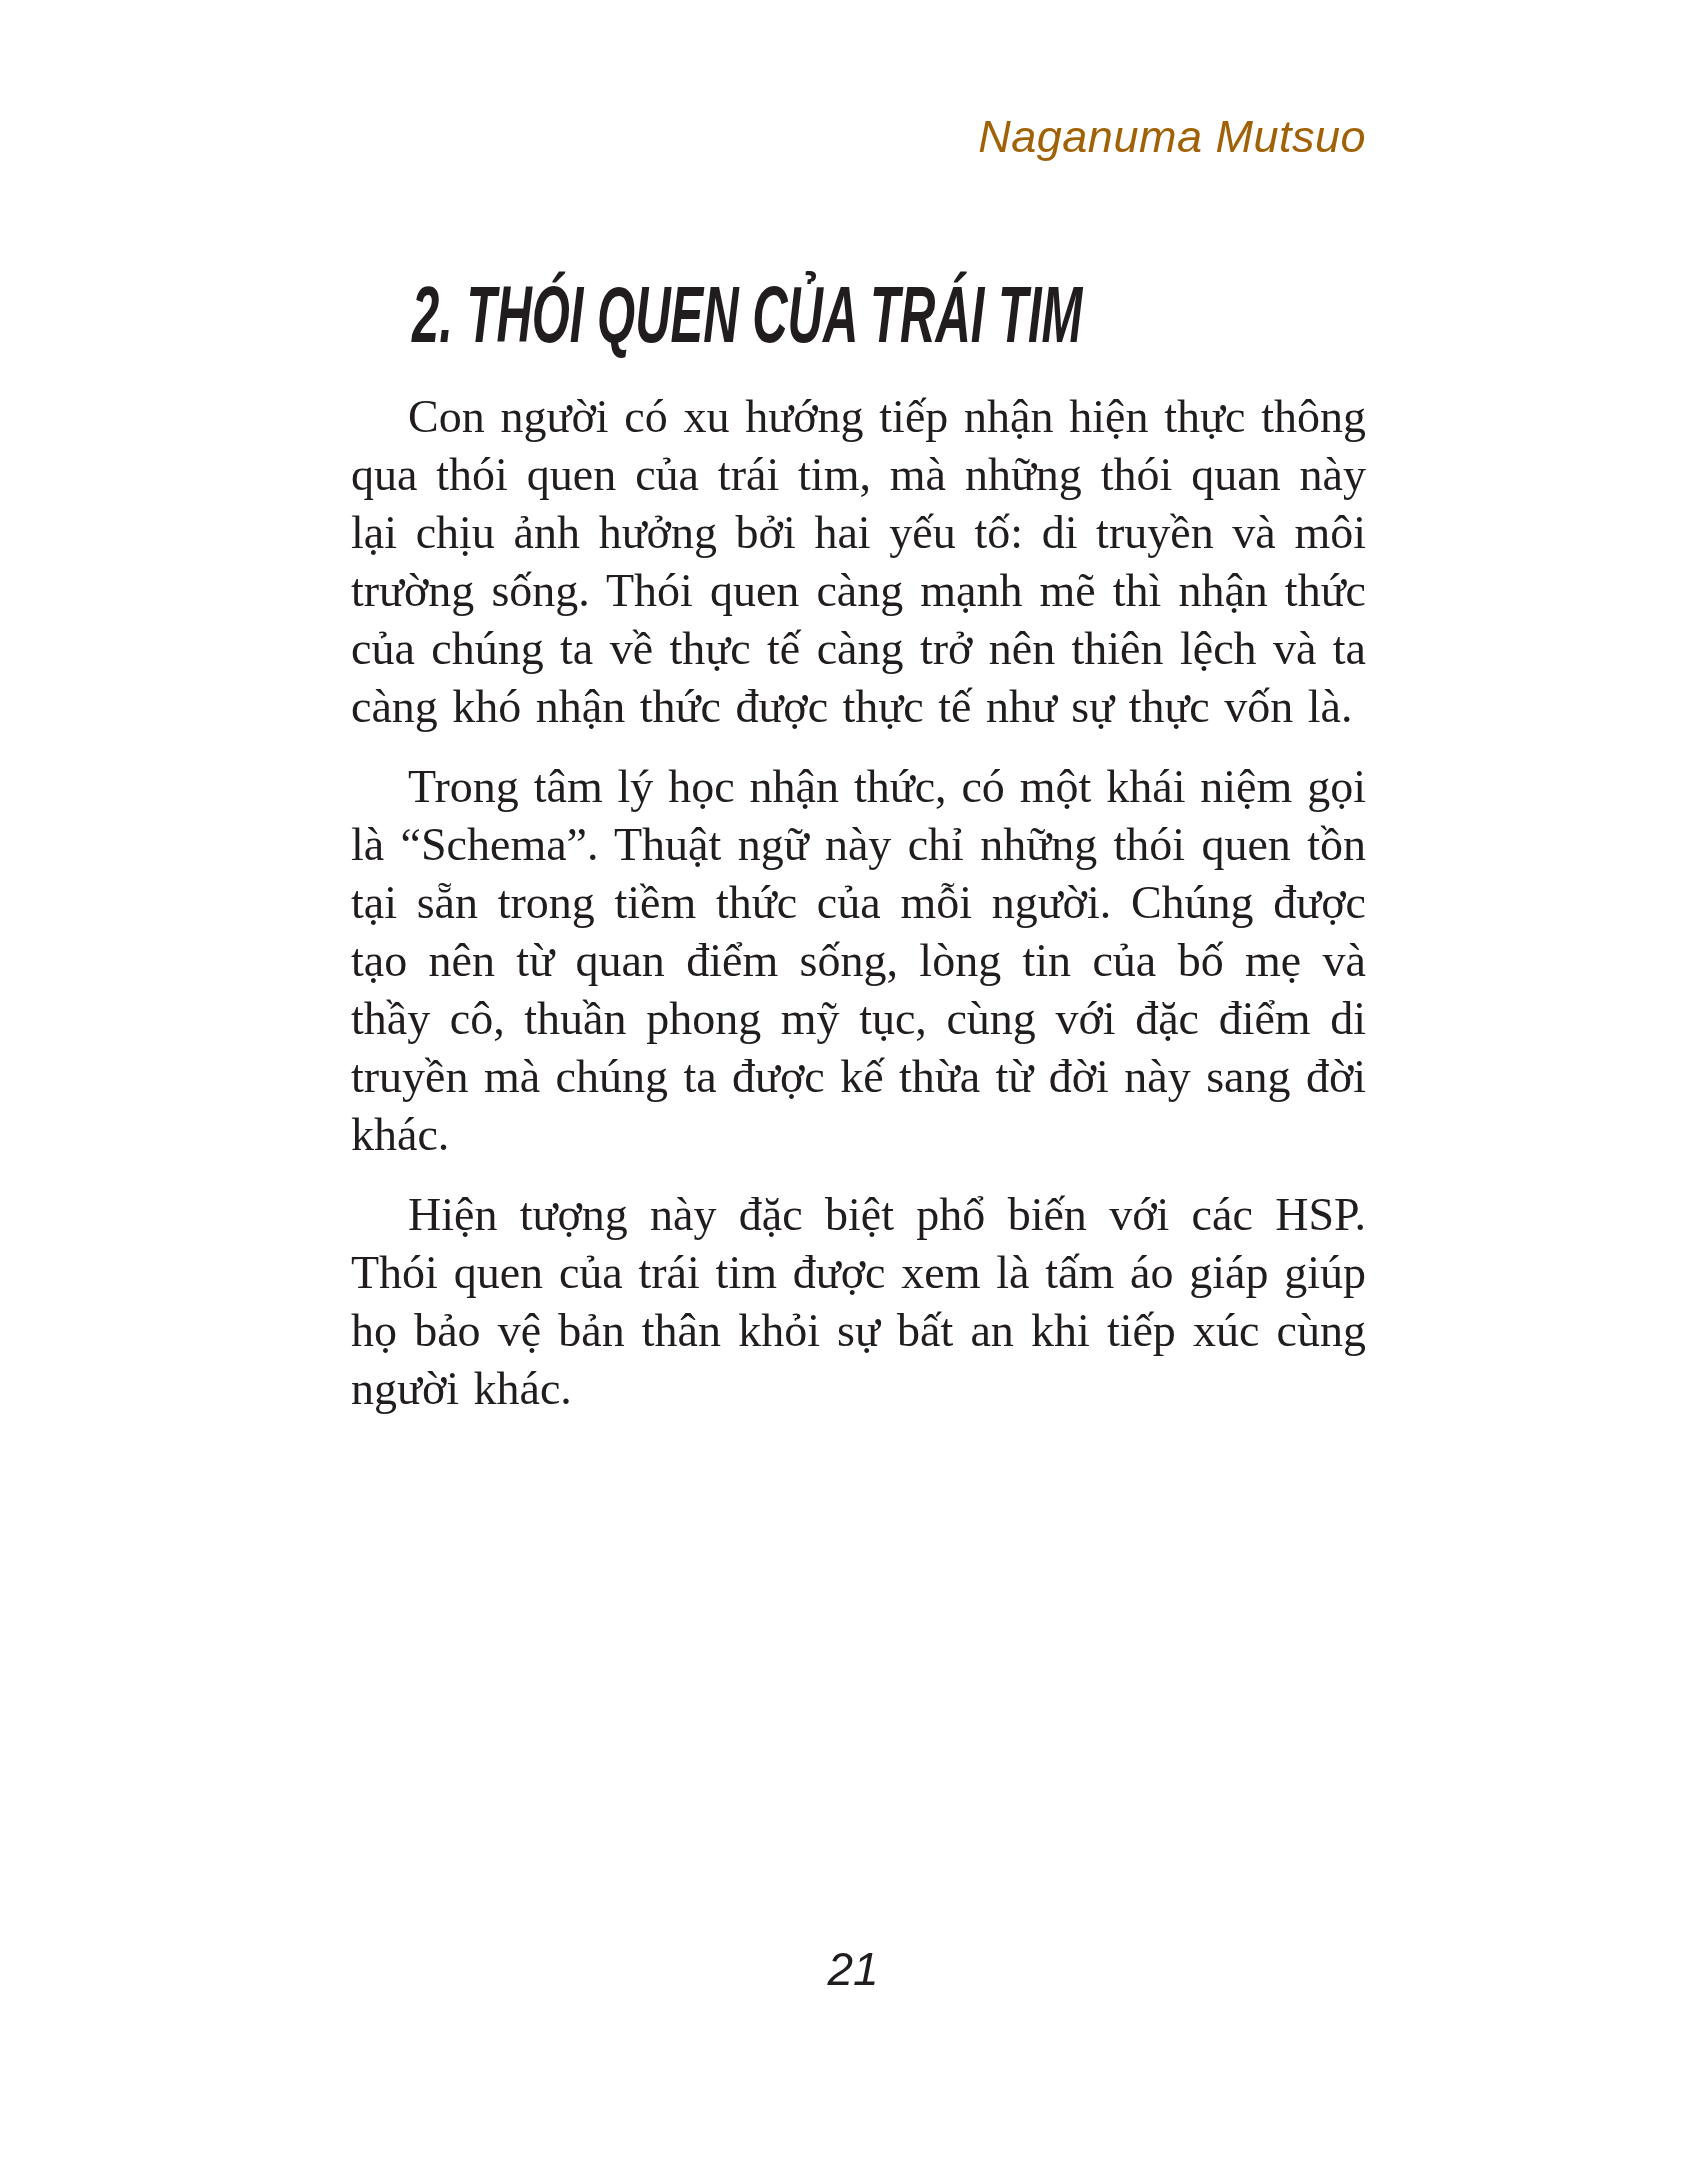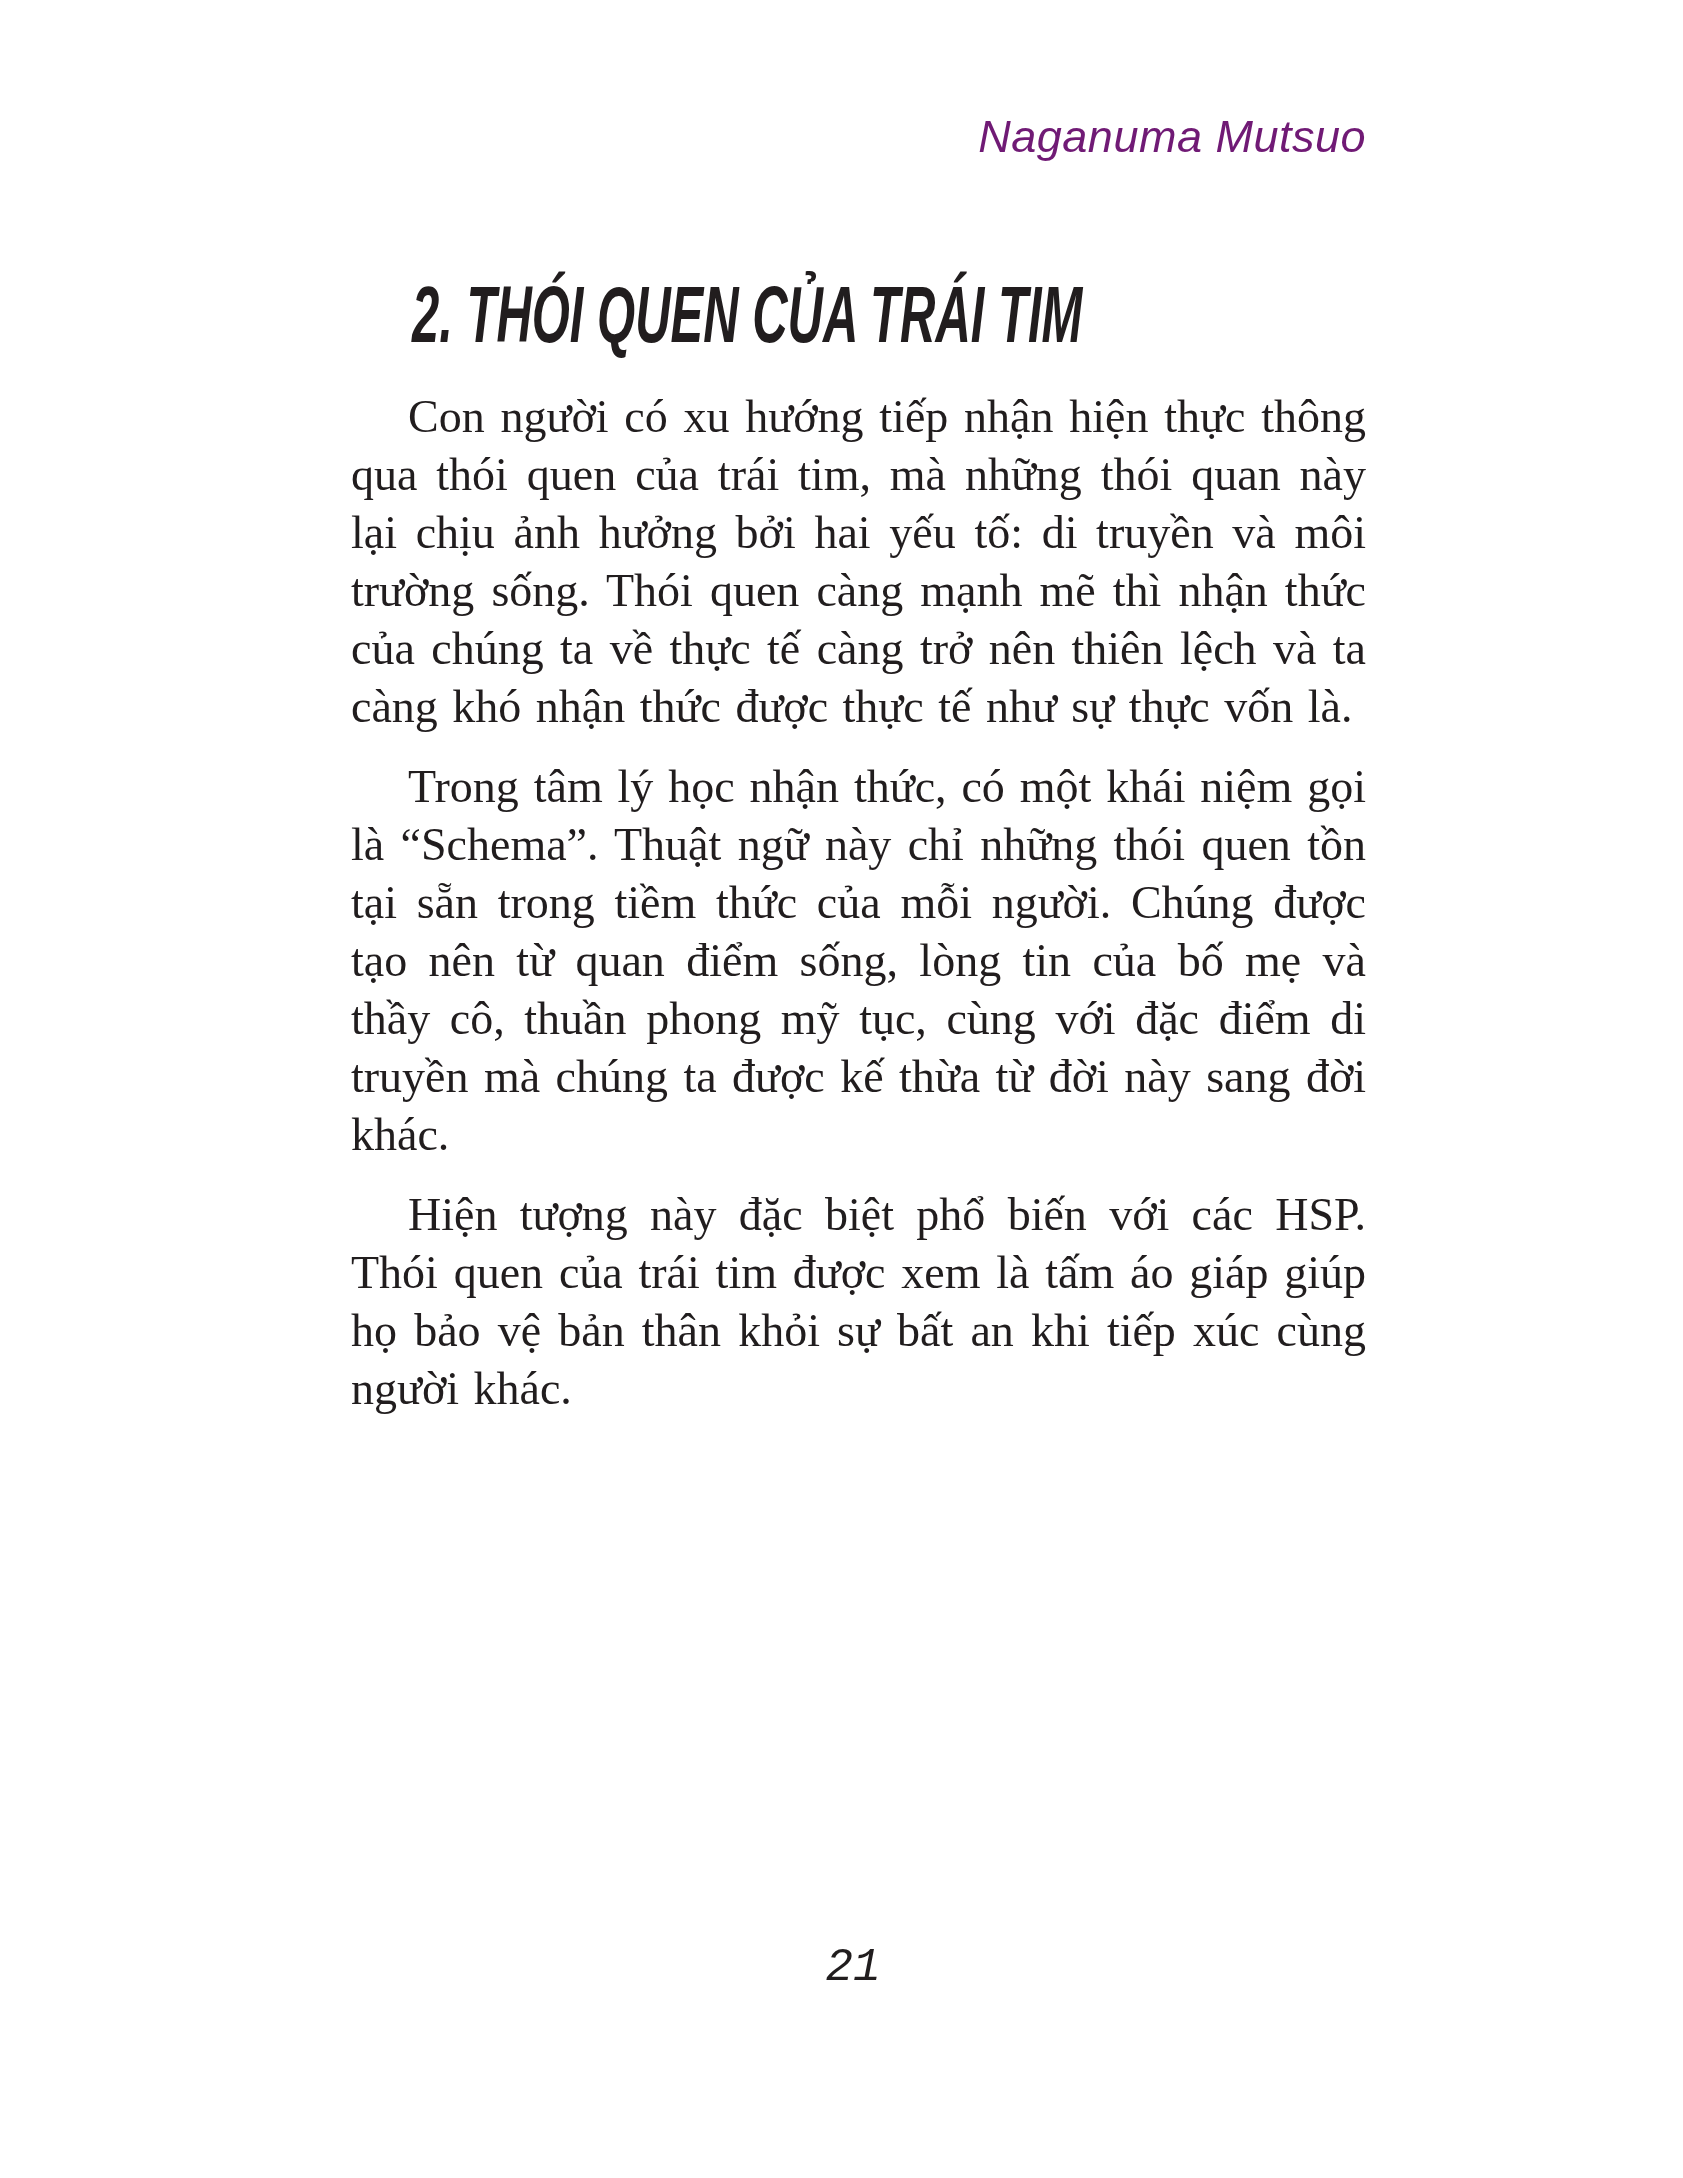--- a/index.html
+++ b/index.html
@@ -18,21 +18,21 @@
   }
   .running-header {
     position: absolute;
     top: 111px;
     right: 317px;
     font-family: "Liberation Sans", "DejaVu Sans", sans-serif;
     font-style: italic;
     font-size: 45px;
     font-weight: 400;
     letter-spacing: 0.5px;
-    color: #701a75;
+    color: #a16207;
     white-space: nowrap;
   }
   .section-heading {
     position: absolute;
     left: 412px;
     top: 275px;
     margin: 0;
     font-family: "Liberation Sans", "DejaVu Sans", sans-serif;
     font-style: italic;
     font-weight: 800;
@@ -57,21 +57,21 @@
   .body-text p {
     margin: 0 0 22px 0;
     text-indent: 57px;
     word-spacing: 3px;
   }
   .page-number {
     position: absolute;
     left: 853px;
     top: 1942px;
     transform: translateX(-50%);
-    font-family: Liberation Mono, monospace;
+    font-family: Liberation Sans, sans-serif;
     font-style: italic;
     font-size: 46px;
     color: #211d1e;
     text-align: right;
   }
 </style>
 </head>
 <body>
 
 <div class="page">

